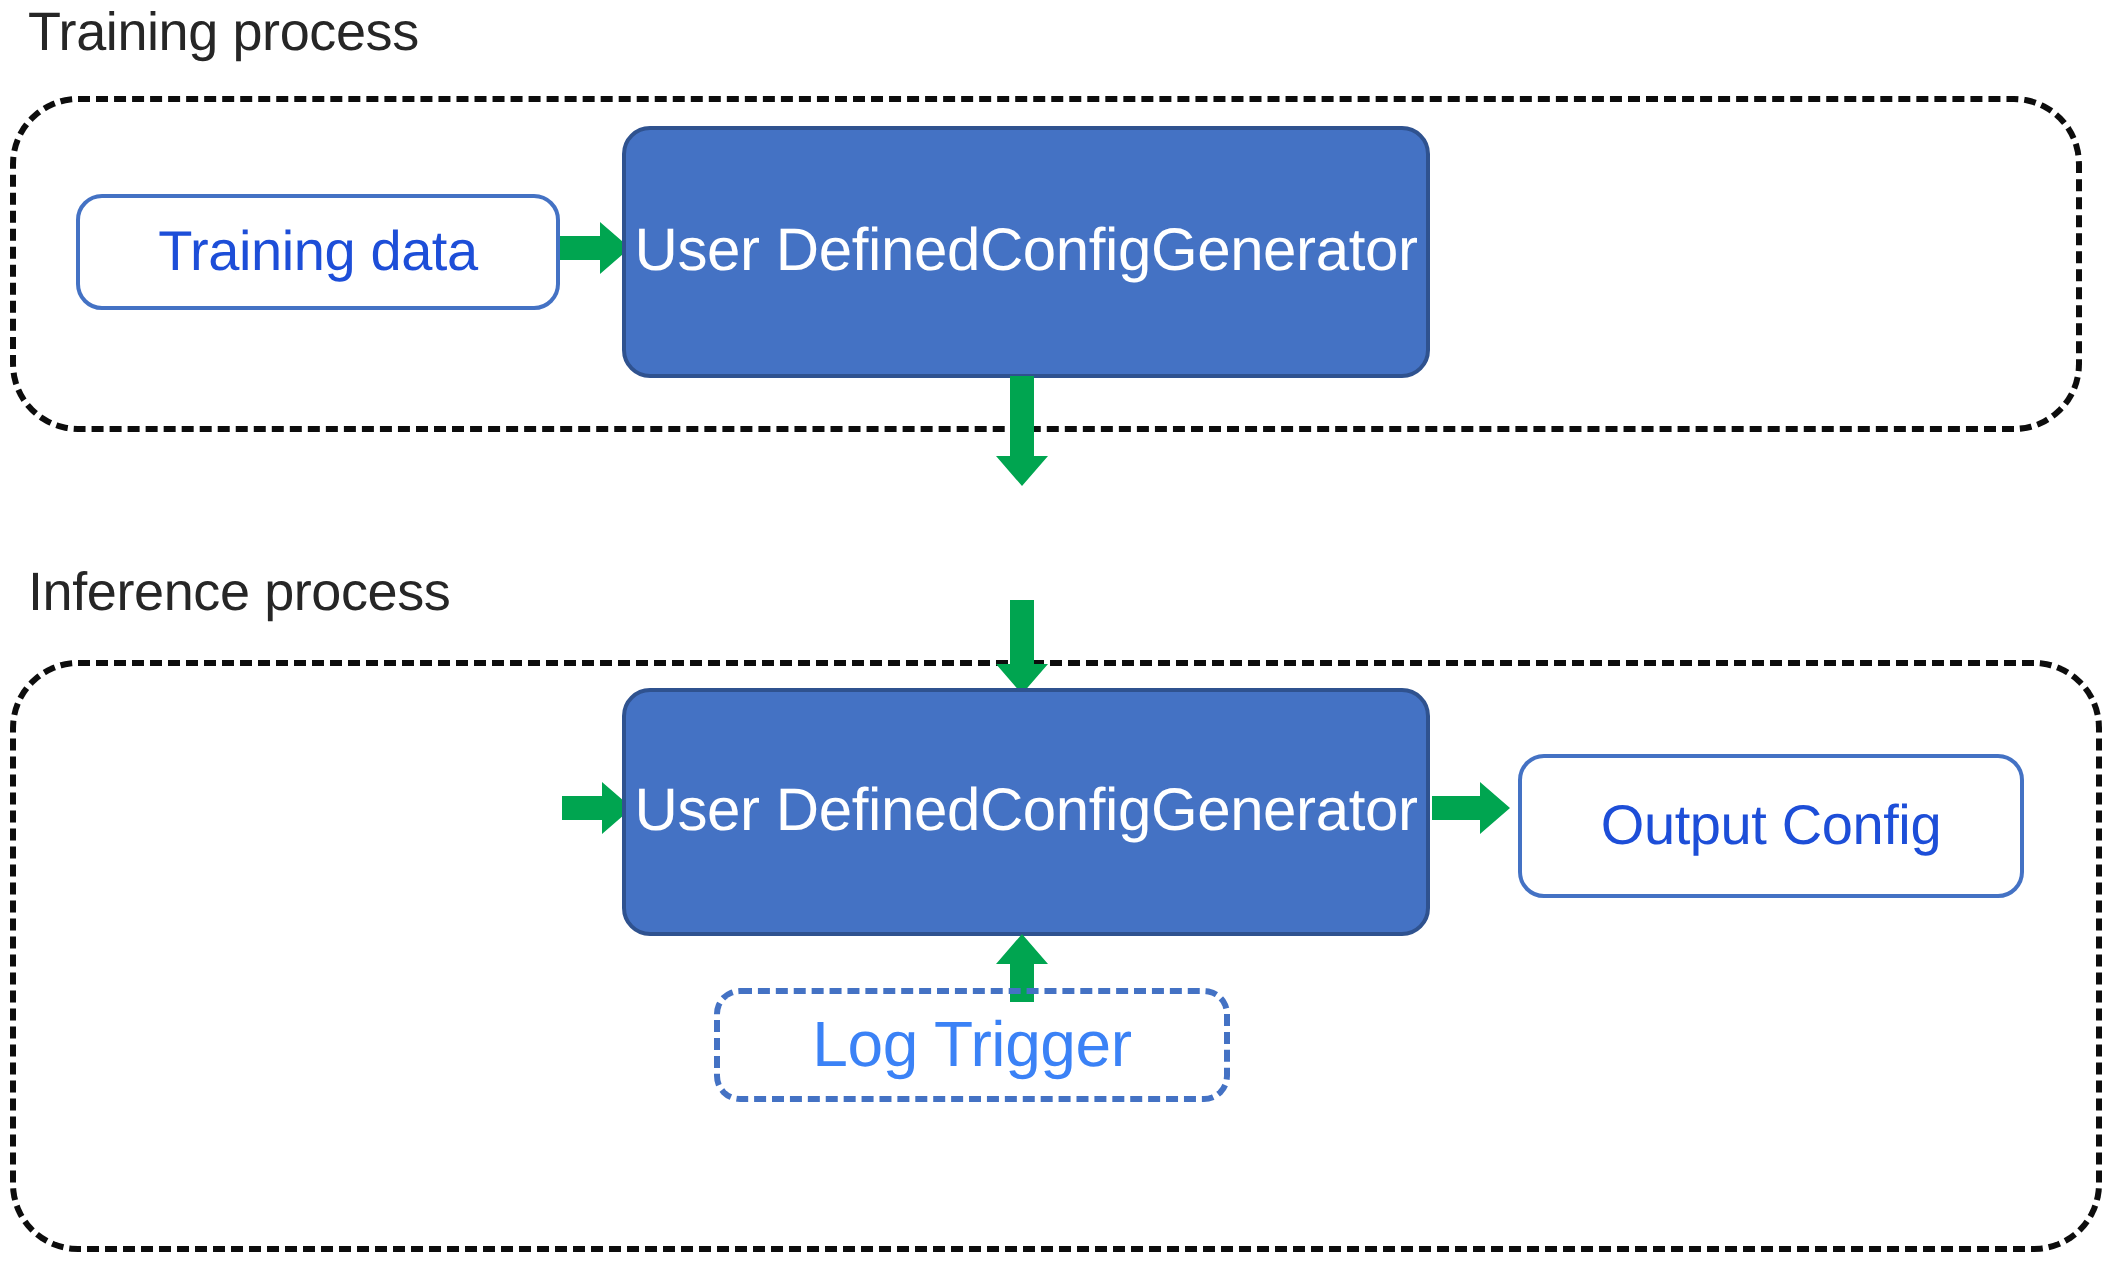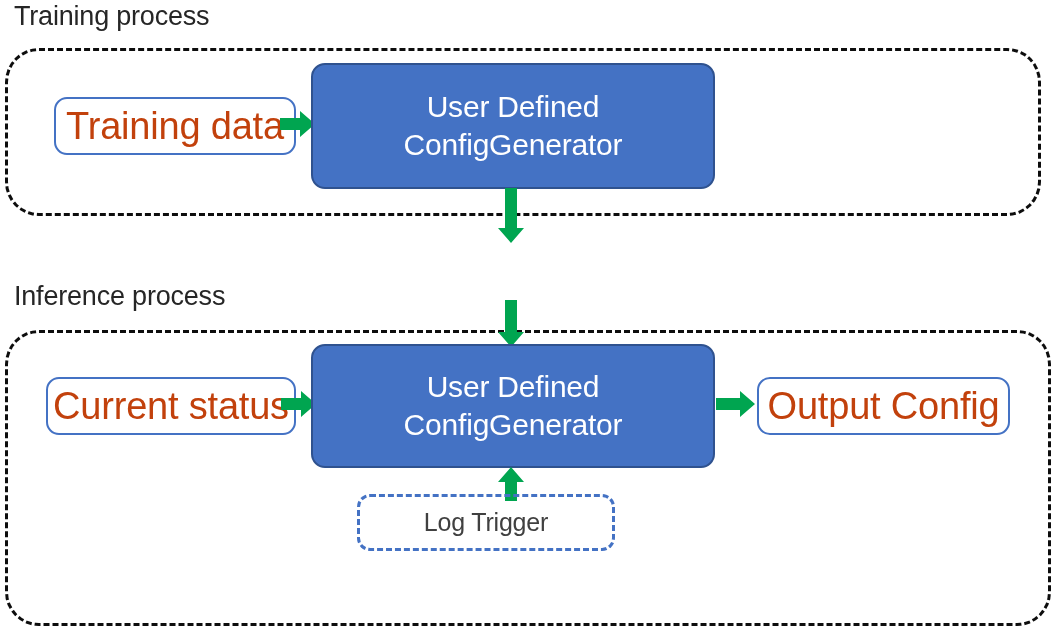--- a/index.html
+++ b/index.html
@@ -45,40 +45,39 @@
   
   .node-plain {
     position: absolute;
     box-sizing: border-box;
     background: #ffffff;
     border: 2px solid #4472C4;
     border-radius: 13px;
     display: flex;
     align-items: center;
     justify-content: center;
-    color: #c2410c;
-    font-size: 38px;
+    color: #1d4ed8;
+    font-size: 28px;
     white-space: nowrap;
     letter-spacing: -0.2px;
-    margin-left: 16px;
   }
   #node-training-data { left: 38px;  top: 97px;  width: 242px; height: 58px; }
   #node-checkpoint    { left: 395px; top: 243px; width: 236px; height: 58px; }
   #node-current-status{ left: 30px;  top: 377px; width: 250px; height: 58px; }
-  #node-output-config { left: 741px; top: 377px; width: 253px; height: 58px; }
+  #node-output-config { left: 759px; top: 377px; width: 253px; height: 72px; }
 
   
   .node-filled {
     position: absolute;
     box-sizing: border-box;
     background: #4472C4;
     border: 2px solid #2F528F;
     border-radius: 14px;
     display: flex;
-    flex-direction: column;
+    flex-direction: row;
     align-items: center;
     justify-content: center;
     color: #ffffff;
     font-size: 30px;
     line-height: 1.28;
     text-align: center;
     white-space: nowrap;
     letter-spacing: -0.2px;
   }
   #node-generator-training  { left: 311px; top: 63px;  width: 404px; height: 126px; }
@@ -87,22 +86,22 @@
   
   .node-trigger {
     position: absolute;
     box-sizing: border-box;
     background: transparent;
     border: 3px dashed #4472C4;
     border-radius: 13px;
     display: flex;
     align-items: center;
     justify-content: center;
-    color: #404040;
-    font-size: 25px;
+    color: #3b82f6;
+    font-size: 32px;
     white-space: nowrap;
     letter-spacing: -0.2px;
     text-align: right;
   }
   #node-log-trigger   { left: 357px; top: 494px; width: 258px; height: 57px; }
   #node-clock-trigger { left: 432px; top: 549px; width: 258px; height: 58px; z-index: 3; }
 
   
   .arrow { position: absolute; }
   .arrow svg { display: block; overflow: visible; }
@@ -146,21 +145,20 @@
     </svg>
   </div>
 
 
   <div class="arrow" id="arrow-checkpoint-to-generator">
     <svg width="28" height="48" viewBox="0 0 28 48" aria-hidden="true">
       <path d="M8 0 H20 V32 H27 L14 47 L1 32 H8 Z" fill="#00A550"></path>
     </svg>
   </div>
 
-  <div class="node-plain" id="node-current-status">Current status</div>
 
   <div class="arrow" id="arrow-status-to-generator">
     <svg width="36" height="28" viewBox="0 0 36 28" aria-hidden="true">
       <path d="M0 8 H20 V1 L35 14 L20 27 V20 H0 Z" fill="#00A550"></path>
     </svg>
   </div>
 
   <div class="node-filled" id="node-generator-inference">
     <span>User Defined</span>
     <span>ConfigGenerator</span>

